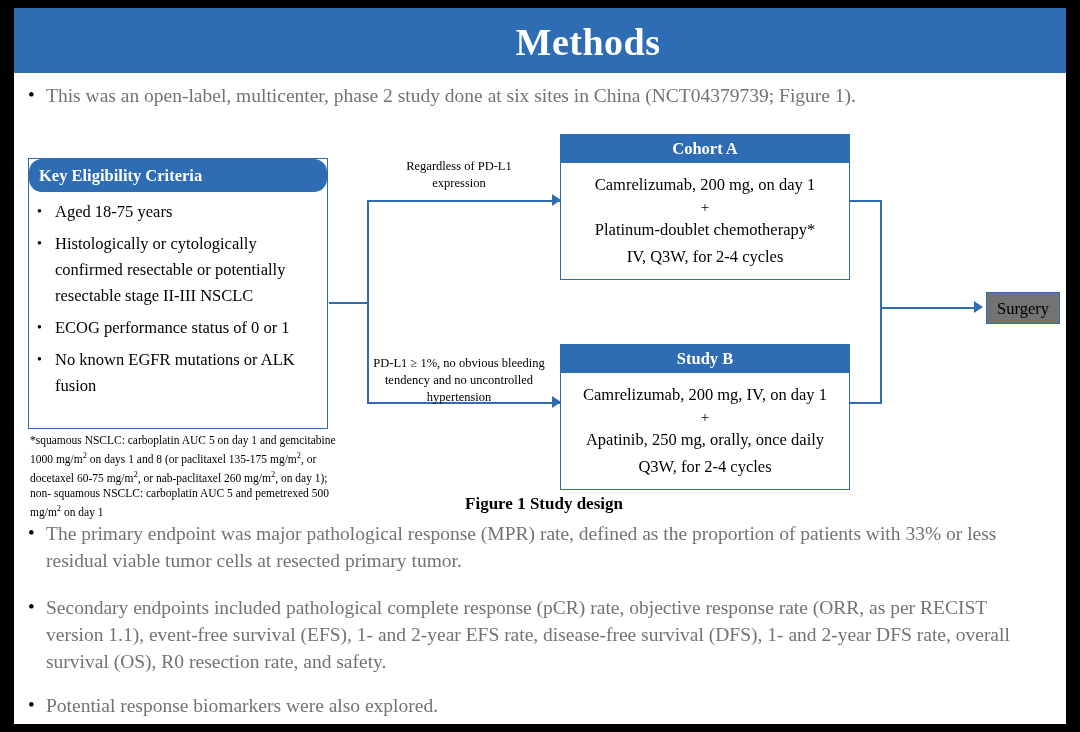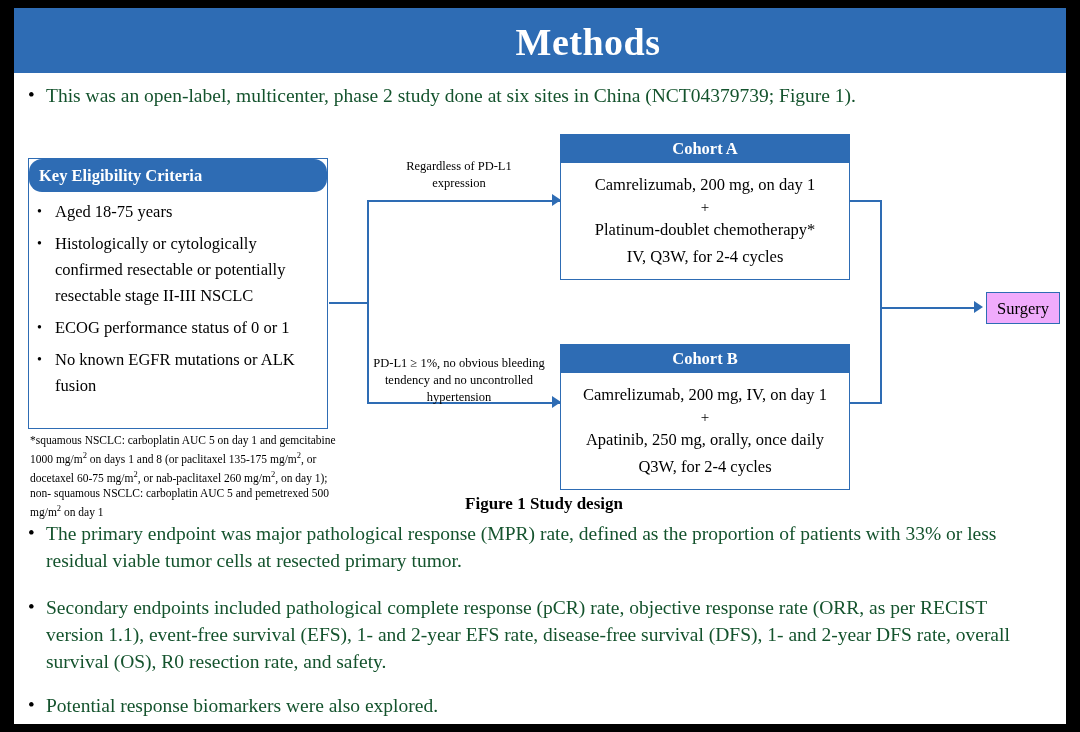--- a/index.html
+++ b/index.html
@@ -52,21 +52,21 @@
   .bullet .dot {
     width: 18px;
     flex: 0 0 18px;
     font-size: 19px;
     line-height: 26px;
     color: #000;
   }
   .bullet .txt {
     font-size: 19.5px;
     line-height: 27px;
-    color: #14532d;
+    color: #737373;
   }
 
   
   #bullet-intro { left: 14px; top: 74px; width: 1030px; }
 
   
   .figure {
     position: absolute;
     left: 10px;
     top: 112px;
@@ -174,21 +174,21 @@
   #label-radiographic { left: 860px; top: 140px; width: 110px; }
 
   
   #surgery-box {
     position: absolute;
     left: 962px;
     top: 172px;
     width: 74px;
     height: 32px;
     border: 1px solid #2e6cb4;
-    background: #f0abfc;
+    background: #737373;
     text-align: center;
     font-size: 16.5px;
     line-height: 32px;
     color: #000;
     box-sizing: border-box;
   }
 
   
   .line { position: absolute; background: #2e6cb4; }
 
@@ -265,21 +265,21 @@
       <div class="cohort-header">Cohort A</div>
       <div class="cohort-body">
         <div>Camrelizumab, 200 mg, on day 1</div>
         <div class="plus">+</div>
         <div>Platinum-doublet chemotherapy*</div>
         <div>IV, Q3W, for 2-4 cycles</div>
       </div>
     </div>
 
     <div class="cohort" id="cohort-b">
-      <div class="cohort-header">Cohort B</div>
+      <div class="cohort-header">Study B</div>
       <div class="cohort-body">
         <div>Camrelizumab, 200 mg, IV, on day 1</div>
         <div class="plus">+</div>
         <div>Apatinib, 250 mg, orally, once daily</div>
         <div>Q3W, for 2-4 cycles</div>
       </div>
     </div>
 
     <div class="line" style="left:826px; top:80px; width:32px; height:2px;"></div>
     <div class="line" style="left:826px; top:282px; width:32px; height:2px;"></div>

